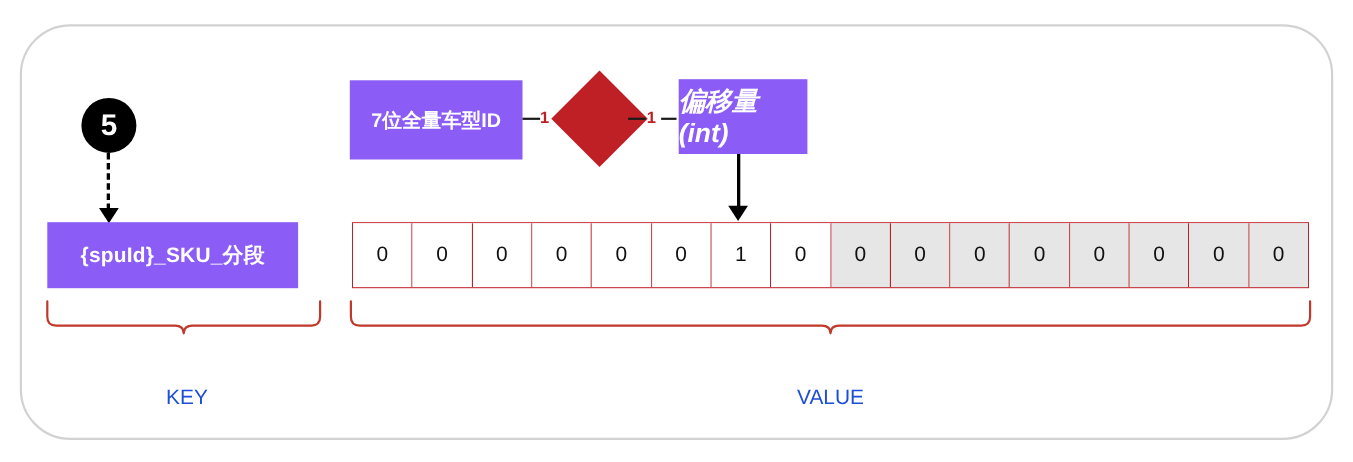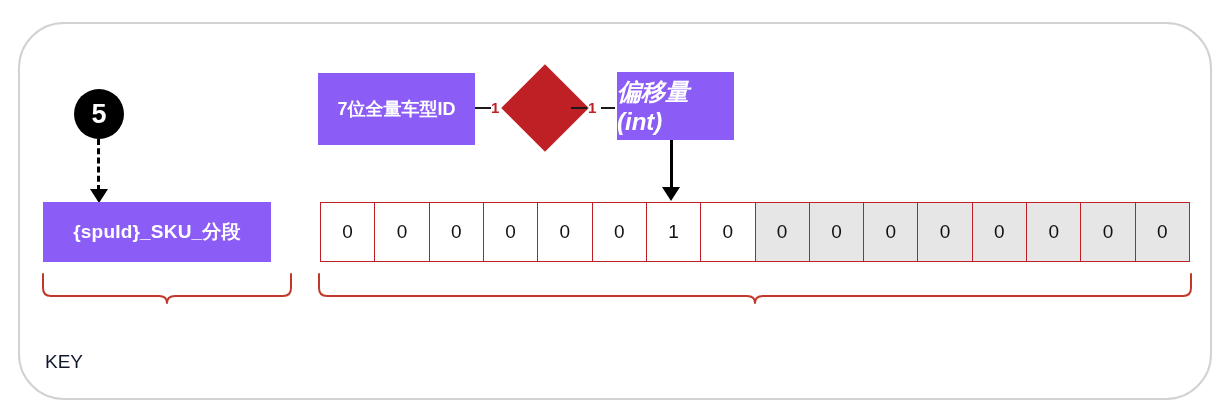--- a/index.html
+++ b/index.html
@@ -164,22 +164,22 @@
   .brace-svg {
     position: absolute;
     overflow: visible;
   }
   #brace-key   { left: 40px;  top: 272px; }
   #brace-value { left: 316px; top: 272px; }
   
   .caption {
     position: absolute;
     font-size: 19px;
-    color: #0f172a;
-    text-align: left;
+    color: #1d4ed8;
+    text-align: center;
     line-height: 1;
   }
   #caption-key   { left: 45px;  top: 352px; width: 250px; }
   #caption-value { left: 320px; top: 352px; width: 870px; }
 </style>
 </head>
 <body>
 
 <div id="canvas">
 
@@ -230,14 +230,15 @@
 
   <svg class="brace-svg" id="brace-key" width="254" height="36" viewBox="0 0 254 36">
     <path d="M3 2 L3 16 Q3 24 11 24 L119 24 Q127 24 127 31 Q127 24 135 24 L243 24 Q251 24 251 16 L251 2" fill="none" stroke="#c0392b" stroke-width="2" stroke-linecap="round" stroke-linejoin="round"></path>
   </svg>
 
   <svg class="brace-svg" id="brace-value" width="878" height="36" viewBox="0 0 878 36">
     <path d="M3 2 L3 16 Q3 24 11 24 L431 24 Q439 24 439 31 Q439 24 447 24 L867 24 Q875 24 875 16 L875 2" fill="none" stroke="#c0392b" stroke-width="2" stroke-linecap="round" stroke-linejoin="round"></path>
   </svg>
 
   <div class="caption" id="caption-key">KEY</div>
+  <div class="caption" id="caption-value">VALUE</div>
 
 </div>
 
 </body></html>

